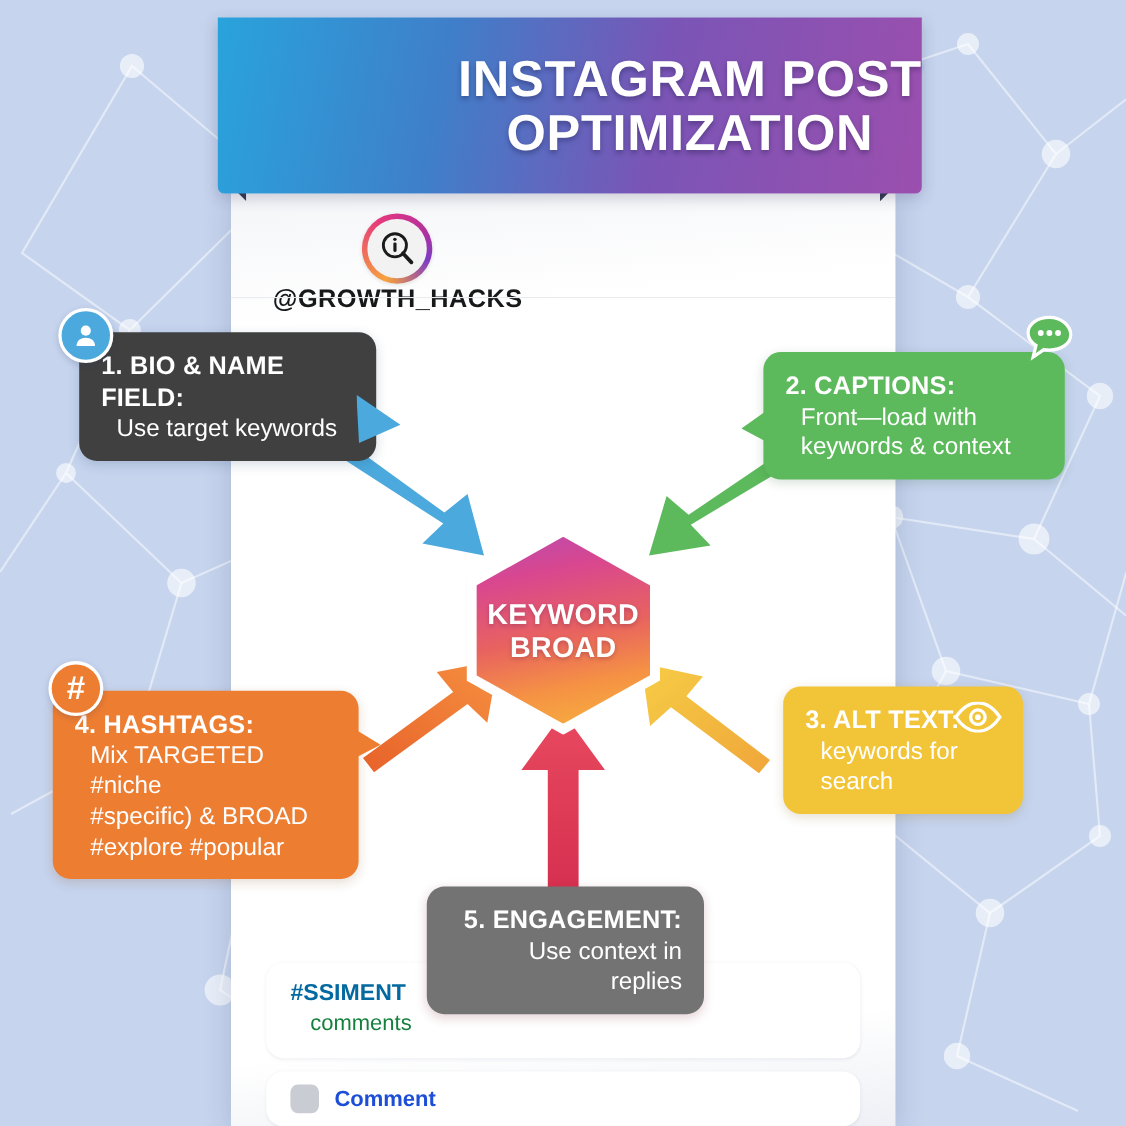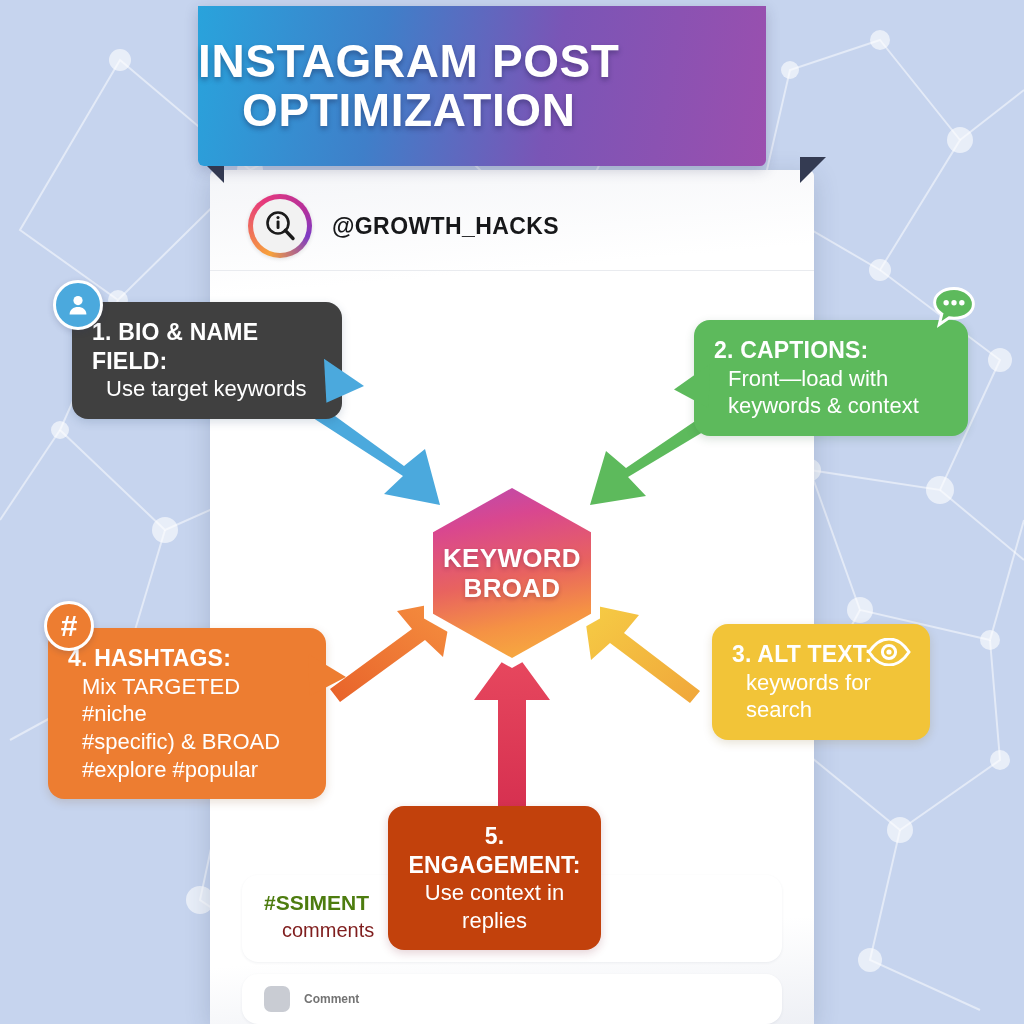--- a/index.html
+++ b/index.html
@@ -19,21 +19,21 @@
     left:210px; top:170px;
     width:604px; height:854px;
     background: linear-gradient(175deg,#f4f5f8 0%, #ffffff 14%, #ffffff 88%, #eef0f5 100%);
     border-radius: 6px 6px 0 0;
     box-shadow: 0 6px 26px rgba(40,55,90,.18);
     z-index:2;
     overflow:hidden;
   }
   .profile-row {
     position:absolute; left:38px; top:24px;
-    display:flex; align-items:center; gap:20px;
+    display:flex; align-items:center; flex-direction:column;
   }
   .avatar-ring {
     width:64px; height:64px; border-radius:50%;
     background: conic-gradient(from 200deg, #f7a23b, #e6397c 35%, #b5309c 60%, #7d3bc4 75%, #f7a23b);
     display:flex; align-items:center; justify-content:center;
     box-shadow:0 1px 4px rgba(0,0,0,.12);
   }
   .avatar-inner {
     width:54px; height:54px; border-radius:50%;
     background:#f2f2f2;
@@ -44,44 +44,44 @@
   }
   .card-divider {
     position:absolute; left:0; right:0; top:100px; height:1px; background:#e9ebef;
   }
   .comment-block { position:absolute; left:32px; right:32px; bottom:0; }
   .comment-card {
     background:#ffffff; border-radius:16px;
     box-shadow:0 1px 3px rgba(40,55,90,.07);
     padding:16px 22px 20px 22px; margin-bottom:12px;
   }
-  .comment-tag { font-size:21px; font-weight:bold; color:#4d7c0f; }
-  .comment-sub { font-size:20px; color:#7f1d1d; padding-left:18px; margin-top:4px; }
+  .comment-tag { font-size:21px; font-weight:bold; color:#0369a1; }
+  .comment-sub { font-size:20px; color:#15803d; padding-left:18px; margin-top:4px; }
   .comment-card-2 {
     background:#ffffff; border-radius:16px;
     box-shadow:0 1px 3px rgba(40,55,90,.07);
     padding:18px 22px; display:flex; align-items:center; gap:14px;
     height:50px; overflow:hidden;
   }
   .comment-dot { width:26px; height:26px; border-radius:7px; background:#c9ccd3; flex:none; }
-  .comment-label { font-size:12px; color:#737373; font-weight:bold; }
+  .comment-label { font-size:20px; color:#1d4ed8; font-weight:bold; }
 
   
   .ribbon-wrap { position:absolute; left:0; top:0; width:1024px; height:175px; z-index:6; }
   .ribbon-fold-l, .ribbon-fold-r {
     position:absolute; top:157px; width:26px; height:26px; background:#343b52; z-index:5;
   }
   .ribbon-fold-l { left:198px; clip-path: polygon(0 0, 100% 0, 100% 100%); }
   .ribbon-fold-r { left:800px; clip-path: polygon(0 0, 100% 0, 0 100%); }
   .ribbon {
-    position:absolute; left:198px; top:6px; width:568px; height:160px;
+    position:absolute; left:198px; top:16px; width:640px; height:160px;
     background: linear-gradient(100deg, #29a3dc 0%, #3f7fc9 32%, #7a55b6 62%, #9b4fae 100%);
     border-radius: 0 0 6px 6px;
     box-shadow: 0 4px 14px rgba(40,40,80,.22);
-    display:flex; align-items:center; justify-content:flex-start; z-index:6;
+    display:flex; align-items:center; justify-content:flex-end; z-index:6;
   }
   .ribbon h1 {
     color:#ffffff; font-size:46px; line-height:1.06; font-weight:bold;
     text-align:center; letter-spacing:.6px;
     text-shadow: 0 3px 5px rgba(20,20,60,.35);
   }
 
   
   .hex-wrap { position:absolute; left:424px; top:478px; width:176px; height:190px; z-index:8; }
   .hex-outer {
@@ -120,21 +120,21 @@
                background:#5dba5c; clip-path: polygon(100% 0, 0 58%, 96% 100%); }
 
   .callout-3 { left:712px; top:624px; width:218px; background:#f2c438;
                box-shadow:0 3px 10px rgba(120,95,20,.18); }
 
   .callout-4 { left:48px; top:628px; width:278px; background:#ed7d31;
                box-shadow:0 3px 10px rgba(130,70,20,.18); }
   .callout-4 .c-tail { position:absolute; right:-20px; top:26px; width:38px; height:42px;
                background:#ed7d31; clip-path: polygon(0 0, 100% 55%, 4% 100%); }
 
-  .callout-5 { left:388px; top:806px; width:213px; background:#c2410c; text-align:center;
+  .callout-5 { left:388px; top:806px; width:252px; background:#737373; text-align:right;
                box-shadow:0 3px 10px rgba(120,25,45,.2); }
   .callout-5 .c-body { padding-left:0; }
 
   
   .badge {
     position:absolute; z-index:10; border-radius:50%;
     border:3px solid #ffffff;
     display:flex; align-items:center; justify-content:center;
     box-shadow:0 2px 6px rgba(40,50,90,.2);
   }

